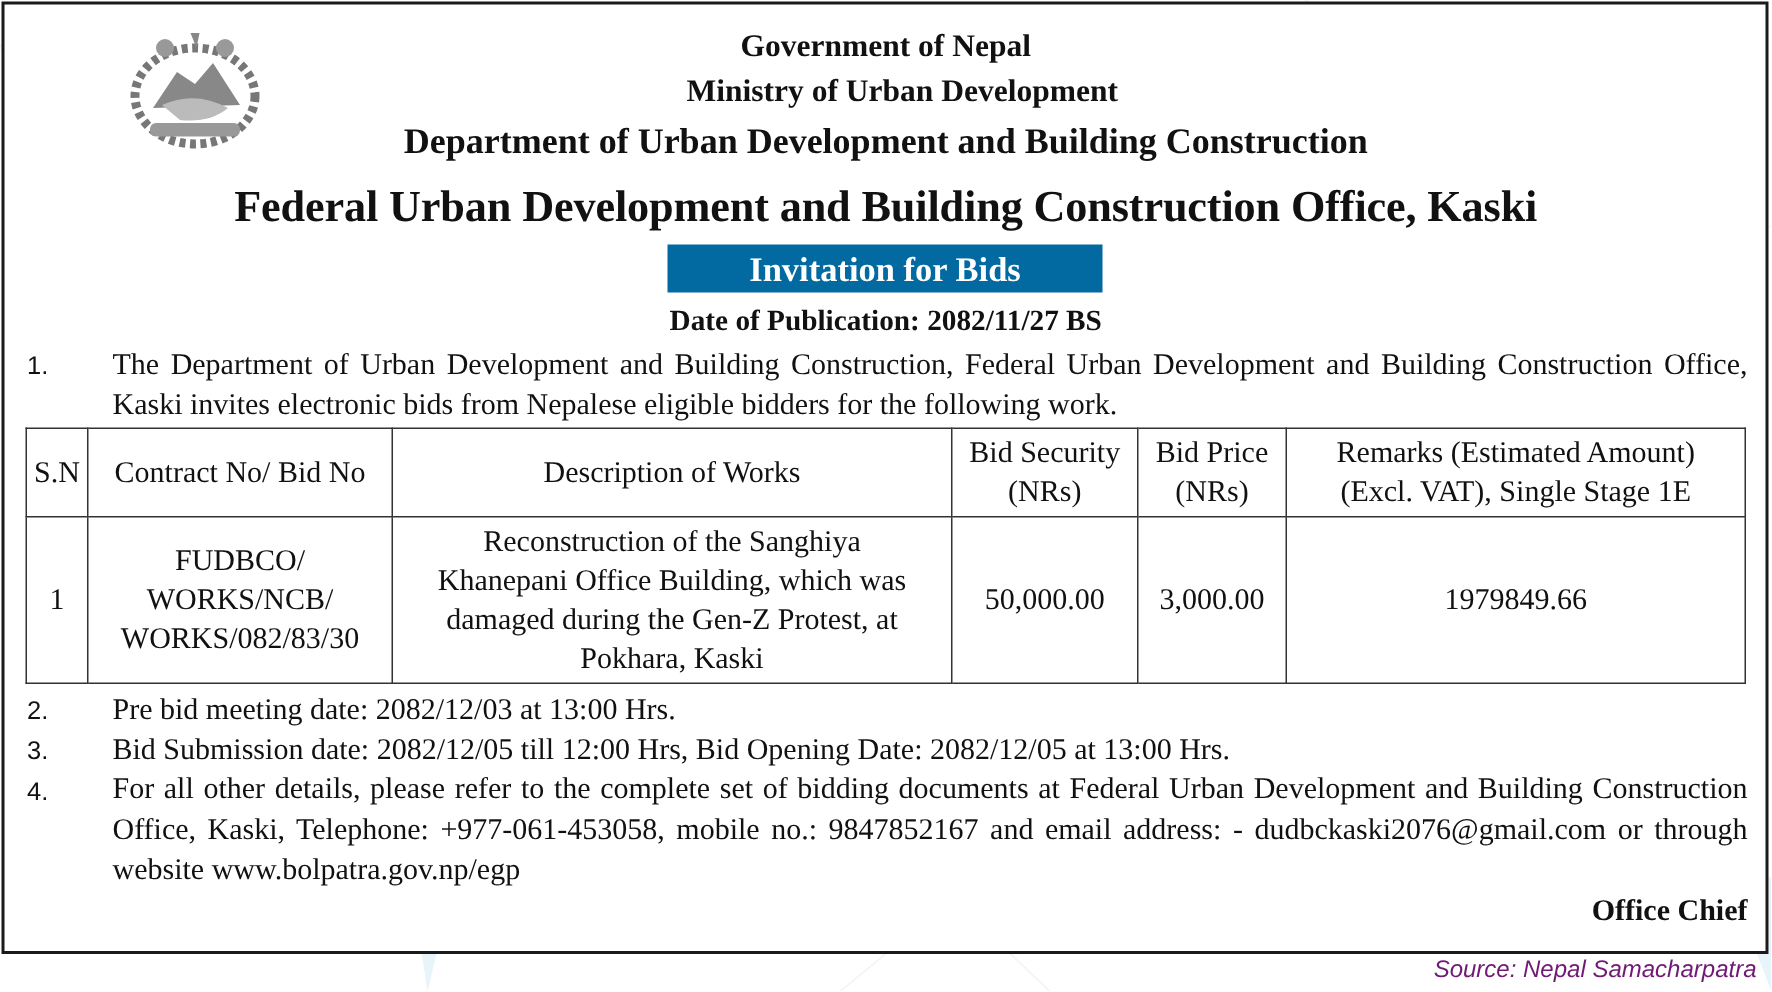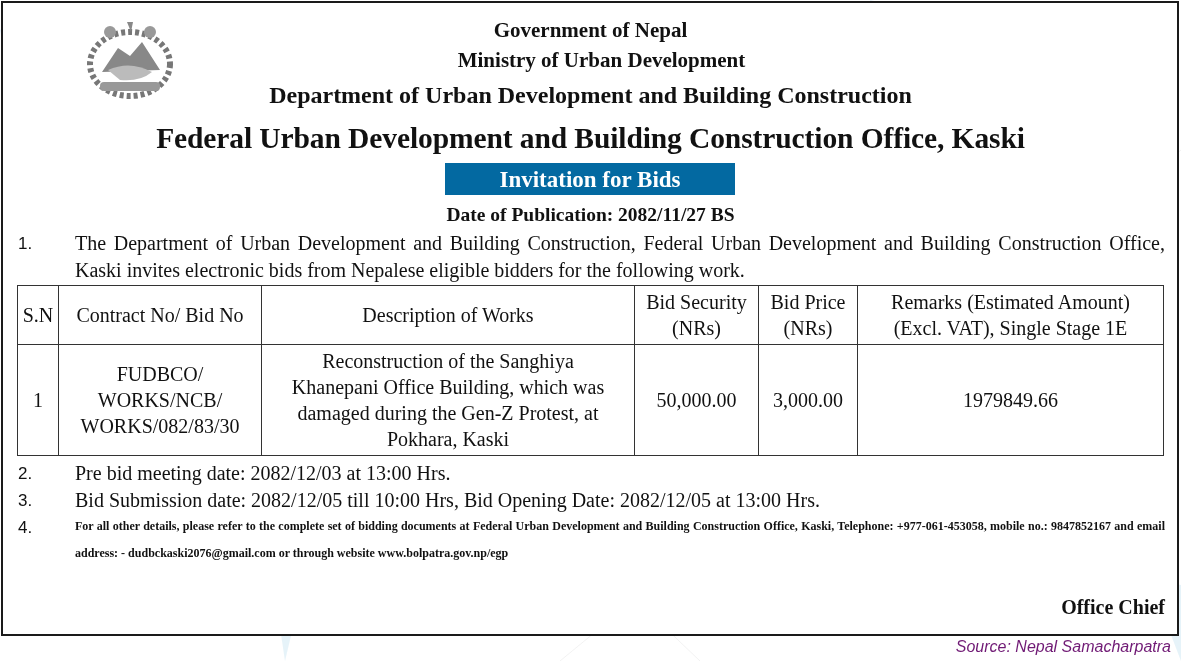--- a/index.html
+++ b/index.html
@@ -14,21 +14,21 @@
   .ifb { position: absolute; left: 445px; top: 163px; width: 290px; height: 32px; background: #0369a1; color: #fff; font-weight: bold; font-size: 23px; text-align: center; line-height: 33px; }
   .pubdate { top: 204px; font-size: 19.5px; }
   .para { position: absolute; font-size: 20px; line-height: 27px; }
   .num { position: absolute; font-family: "Liberation Sans", sans-serif; font-size: 17px; }
   .p1 { left: 75px; top: 230px; width: 1090px; text-align: justify; }
   table.bids { position: absolute; left: 17px; top: 285px; width: 1147px; border-collapse: collapse; font-size: 20px; }
   table.bids th, table.bids td { border: 1.5px solid #333; text-align: center; font-weight: normal; line-height: 26px; padding: 0 3px; }
   table.bids th { height: 58px; }
   table.bids td { height: 110px; }
   .line { position: absolute; left: 75px; font-size: 20px; line-height: 27px; white-space: nowrap; }
-  .p4 { position: absolute; left: 75px; top: 513px; width: 1090px; font-size: 12px; line-height: 27px; text-align: justify; text-align-last: left; font-weight: bold; }
+  .p4 { position: absolute; left: 75px; top: 513px; width: 1090px; font-size: 20px; line-height: 27px; text-align: justify; text-align-last: left; }
   .chief { position: absolute; right: 16px; top: 596px; font-size: 20px; font-weight: bold; }
   .source { position: absolute; right: 10px; top: 638px; font-family: "Liberation Sans", sans-serif; font-style: italic; font-size: 16px; color: #701a75; }
   .wm { position: absolute; opacity: 0.12; pointer-events: none; }
 </style>
 </head>
 <body>
 
 <svg class="wm" style="left:0;top:0" width="1181" height="661">
   <polygon points="0,30 25,10 12,90" fill="#3a8fd0"></polygon>
   <polygon points="870,0 905,8 885,90" fill="#3a8fd0"></polygon>
@@ -99,19 +99,19 @@
       <td>3,000.00</td>
       <td>1979849.66</td>
     </tr>
   </tbody>
 </table>
 
 <span class="num" style="left:18px;top:464px">2.</span>
 <div class="line" style="top:460px">Pre bid meeting date: 2082/12/03 at 13:00 Hrs.</div>
 
 <span class="num" style="left:18px;top:491px">3.</span>
-<div class="line" style="top:487px">Bid Submission date: 2082/12/05 till 10:00 Hrs, Bid Opening Date: 2082/12/05 at 13:00 Hrs.</div>
+<div class="line" style="top:487px">Bid Submission date: 2082/12/05 till 12:00 Hrs, Bid Opening Date: 2082/12/05 at 13:00 Hrs.</div>
 
 <span class="num" style="left:18px;top:518px">4.</span>
 <div class="p4">For all other details, please refer to the complete set of bidding documents at Federal Urban Development and Building Construction Office, Kaski, Telephone: +977-061-453058, mobile no.: 9847852167 and email address: - dudbckaski2076@gmail.com or through website www.bolpatra.gov.np/egp</div>
 
 <div class="chief">Office Chief</div>
 <div class="source">Source: Nepal Samacharpatra</div>
 
 </body></html>

